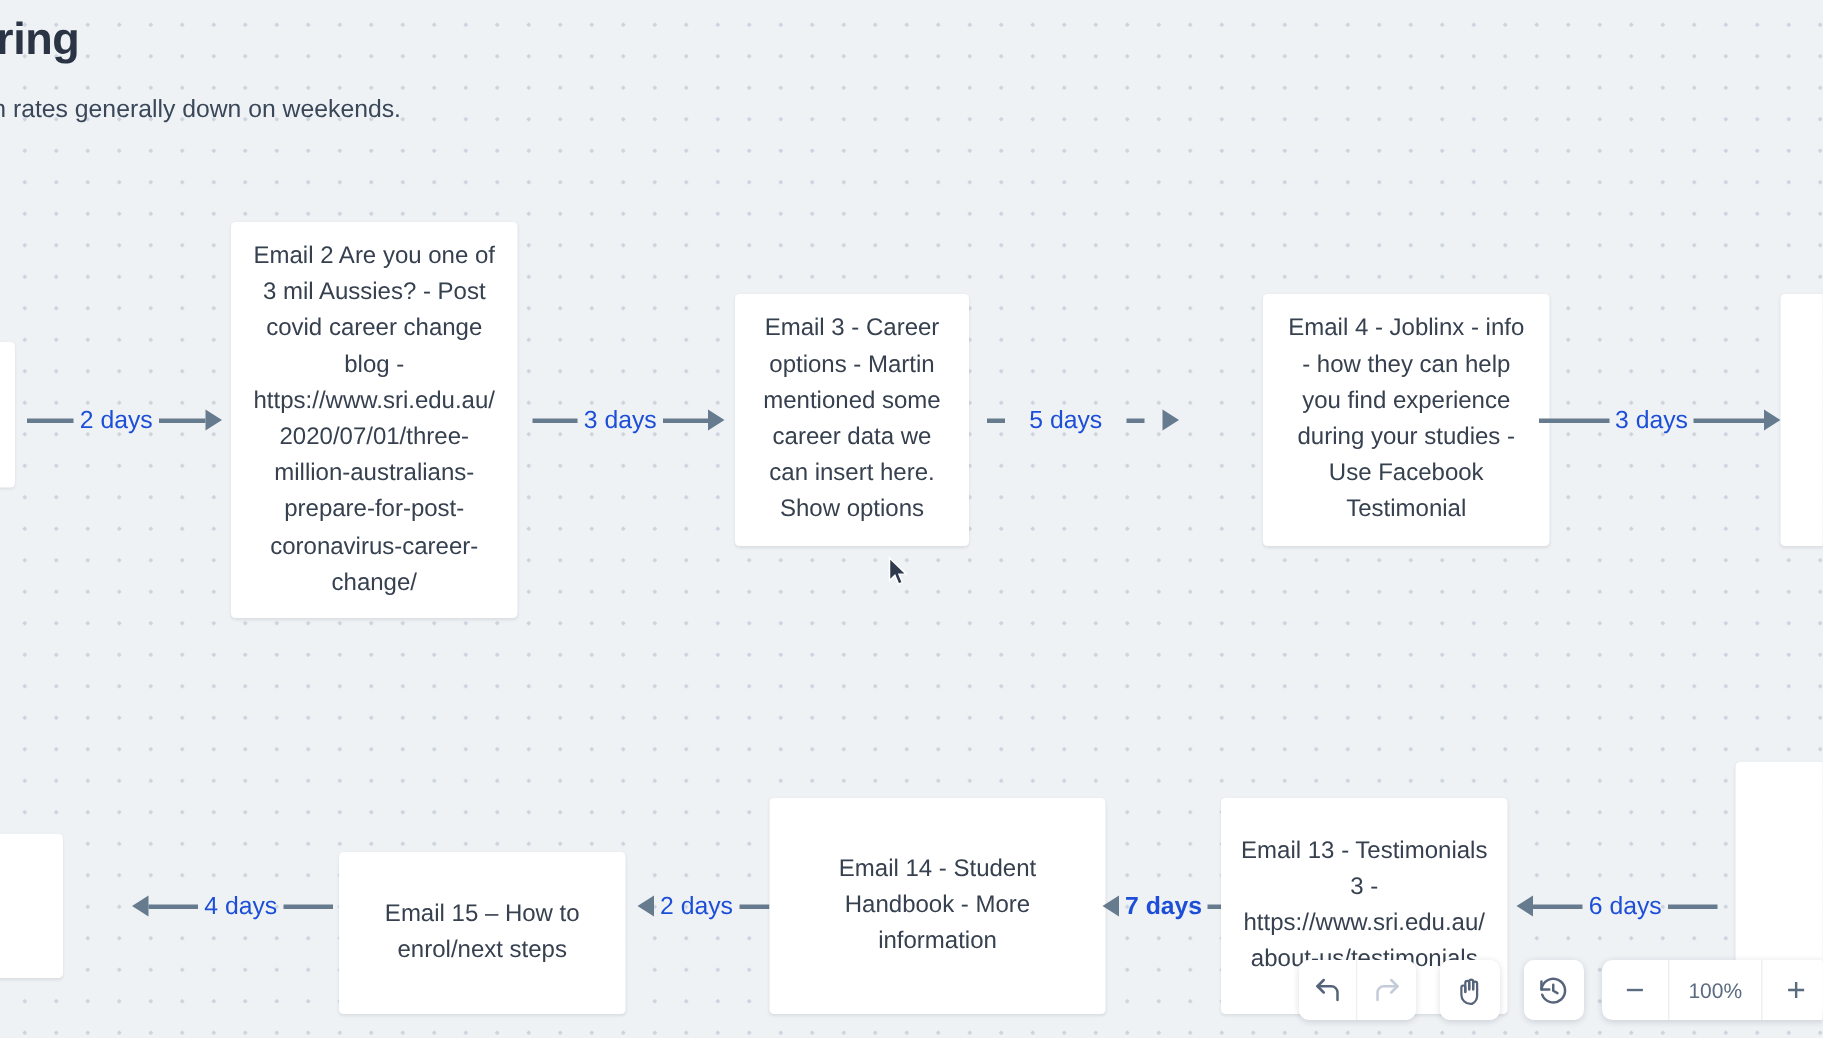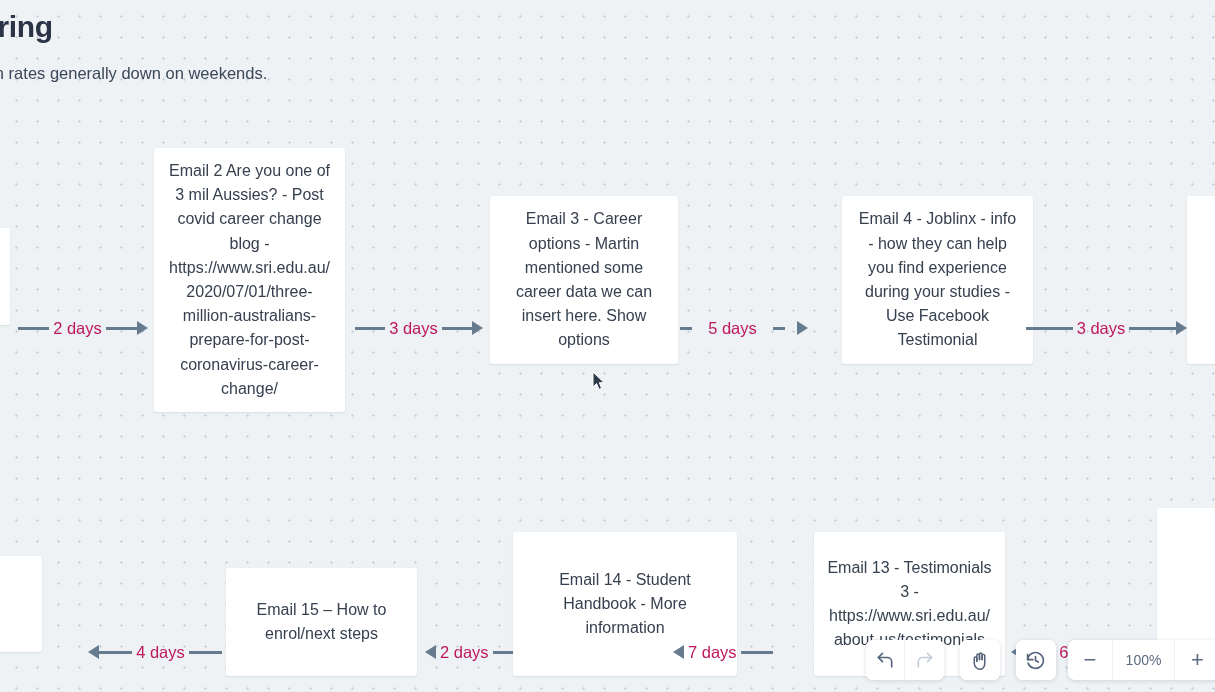--- a/index.html
+++ b/index.html
@@ -62,23 +62,22 @@
 
   .card span { display: block; width: 100%; }
 
   
   .conn {
     position: absolute;
     display: flex;
     align-items: center;
     height: 24px;
     font-size: 16.5px;
-    color: #be185d;
+    color: #1d4ed8;
     white-space: nowrap;
-    margin-top: 48px;
   }
   .conn .seg {
     height: 3px;
     background: #667b8e;
     flex: 1 1 auto;
     min-width: 8px;
   }
   .conn .lbl { padding: 0 4px; }
   .conn .head-r {
     width: 0; height: 0;
@@ -176,25 +175,25 @@
   <span>Email 2 Are you one of 3 mil Aussies? - Post covid career change blog - https://www.sri.edu.au/2020/07/01/three-million-australians-prepare-for-post-coronavirus-career-change/</span>
 </div>
 
 <div class="conn" style="left:355px; top:268px; width:128px;">
   <div class="seg"></div>
   <div class="lbl">3 days</div>
   <div class="seg"></div>
   <div class="head-r"></div>
 </div>
 
-<div class="card" style="left:490px; top:196px; width:188px; height:168px;">
+<div class="card" style="left:490px; top:196px; width:156px; height:168px;">
   <span>Email 3 - Career options - Martin mentioned some career data we can insert here. Show options</span>
 </div>
 
-<div class="conn" style="left:680px; top:268px; width:128px;gap:12px;">
+<div class="conn" style="left:658px; top:268px; width:128px;gap:12px;">
   <div class="seg"></div>
   <div class="lbl">5 days</div>
   <div class="seg"></div>
   <div class="head-r"></div>
 </div>
 
 <div class="card" style="left:826px; top:196px; width:191px; height:168px;margin-left:16px;">
   <span>Email 4 - Joblinx - info - how they can help you find experience during your studies - Use Facebook Testimonial</span>
 </div>
 
@@ -228,21 +227,21 @@
 <div class="conn" style="left:425px; top:592px; width:88px;">
   <div class="head-l"></div>
   <div class="lbl">2 days</div>
   <div class="seg"></div>
 </div>
 
 <div class="card" style="left:513px; top:532px; width:224px; height:144px;">
   <span>Email 14 - Student Handbook - More information</span>
 </div>
 
-<div class="conn" style="left:673px; top:592px; width:100px;">
+<div class="conn" style="left:735px; top:592px; width:100px;font-weight:bold;">
   <div class="head-l"></div>
   <div class="lbl">7 days</div>
   <div class="seg"></div>
 </div>
 
 <div class="card" style="left:814px; top:532px; width:191px; height:144px;">
   <span>Email 13 - Testimonials 3 - https://www.sri.edu.au/about-us/testimonials</span>
 </div>
 
 <div class="conn" style="left:1011px; top:592px; width:134px;">

